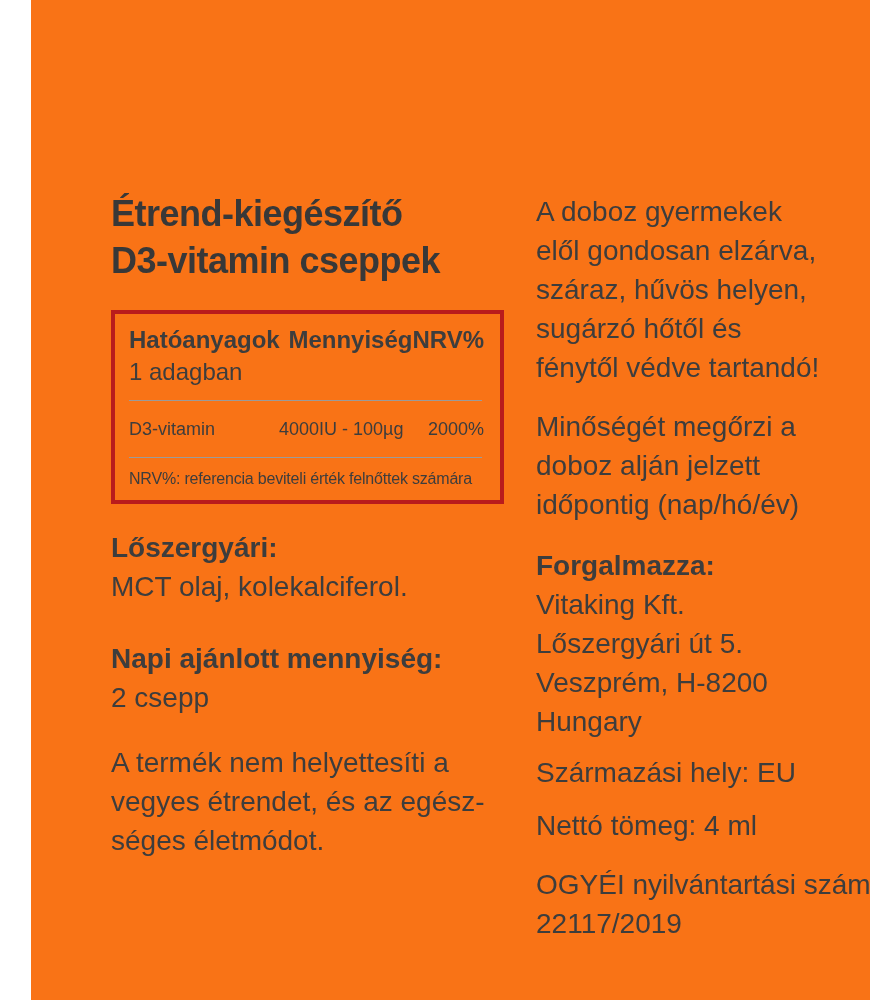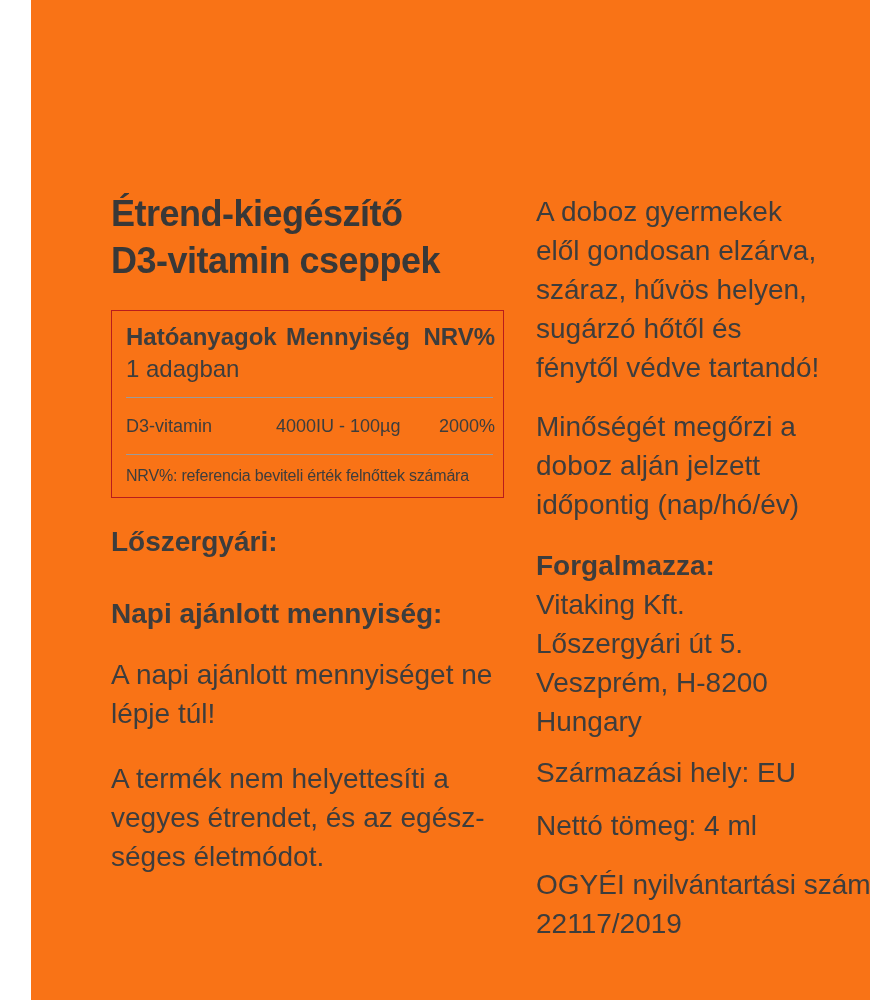--- a/index.html
+++ b/index.html
@@ -34,22 +34,22 @@
     font-weight: bold;
     line-height: 47px;
     white-space: pre-line;
     letter-spacing: -0.5px;
     margin: 0 0 26px 0;
     color: #383838;
   }
   .nutri-table {
     width: 393px;
     box-sizing: border-box;
-    border: 1px solid #b91c1c;
-    padding: 10px 8px 10px 14px;
+    border: 4px solid #b91c1c;
+    padding: 10px 16px 10px 14px;
   }
   .t-head {
     display: flex;
     font-weight: bold;
     font-size: 24px;
     line-height: 32px;
   }
   .t-head .c1 { width: 160px; }
   .t-head .c2 { flex: 1; }
   .t-head .c3 { text-align: left; }
@@ -124,28 +124,28 @@
         <span class="c1">D3-vitamin</span>
         <span class="c2">4000IU - 100µg</span>
         <span class="c3">2000%</span>
       </div>
       <hr class="t-divider">
       <div class="t-foot">NRV%: referencia beviteli érték felnőttek számára</div>
     </div>
 
     <div class="sect mt-24">
       <p class="heading">Lőszergyári:</p>
+      <p class="body-text">MCT olaj, kolekalciferol.</p>
     </div>
 
     <div class="sect mt-34">
       <p class="heading">Napi ajánlott mennyiség:</p>
+      <p class="body-text">2 csepp</p>
     </div>
 
-    <p class="body-text mt-22">A napi ajánlott mennyiséget ne
-lépje túl!</p>
 
     <p class="body-text mt-26">A termék nem helyettesíti a
 vegyes étrendet, és az egész-
 séges életmódot.</p>
 
   </div>
 
   <div class="col-right">
 
     <p class="body-text">A doboz gyermekek

